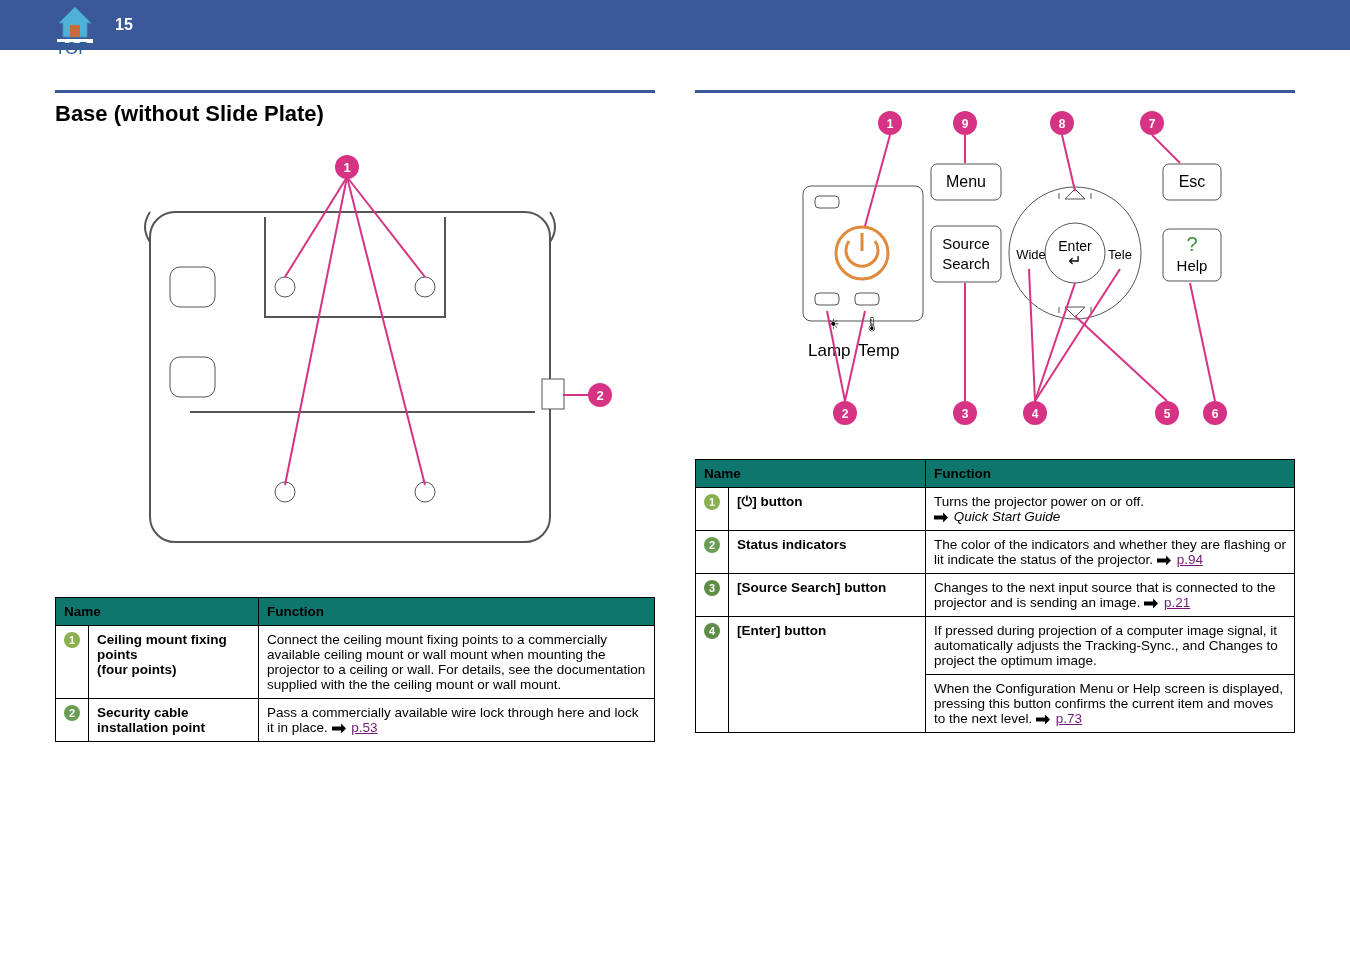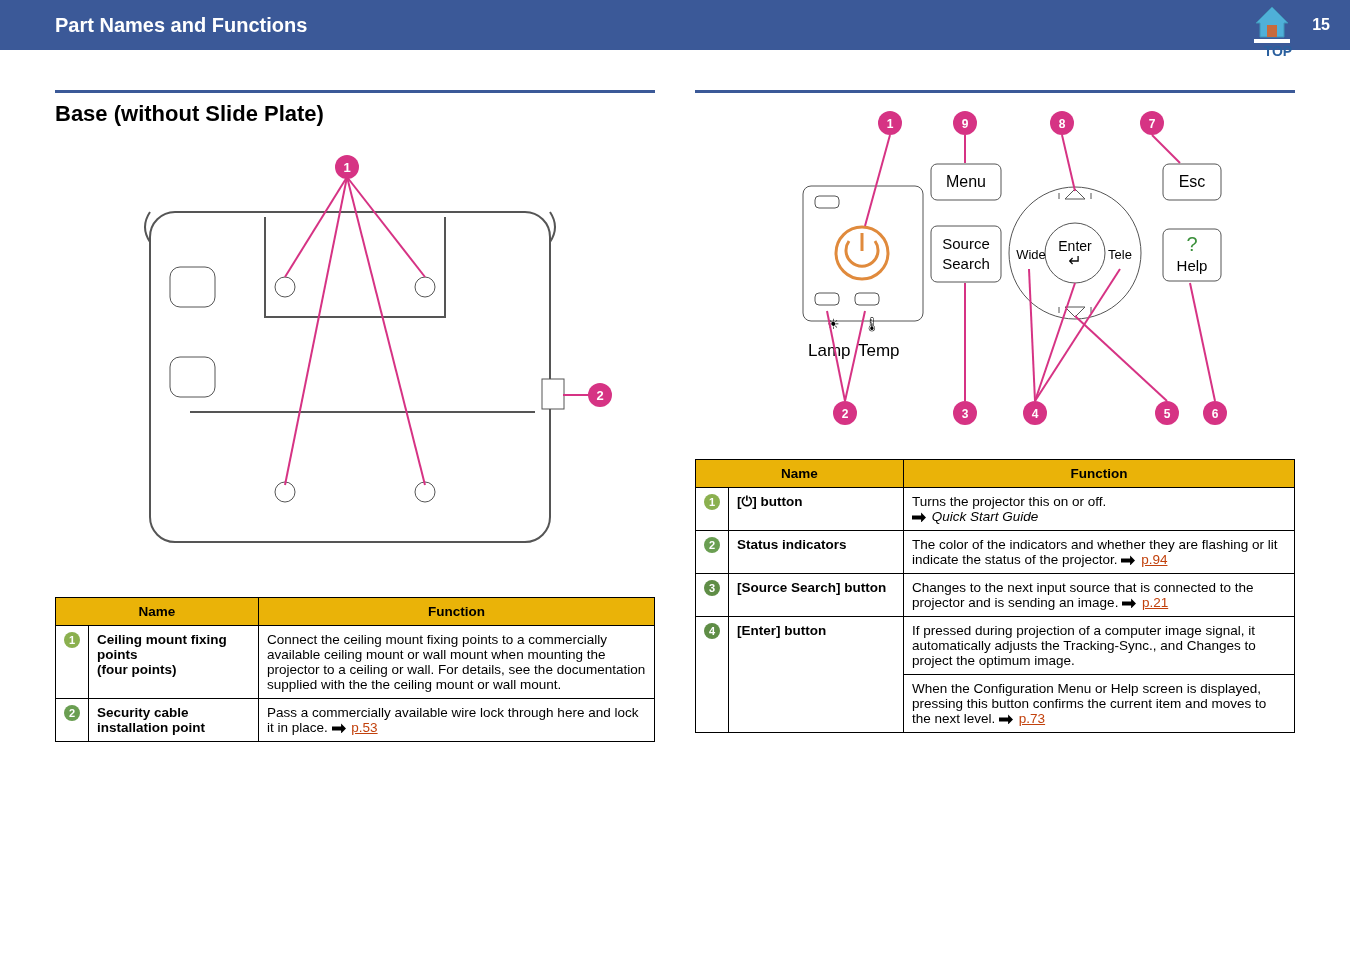--- a/index.html
+++ b/index.html
@@ -74,22 +74,21 @@
     width: 100%;
     font-size: 13.5px;
   }
   table.spec th, table.spec td {
     border: 1px solid #000;
     padding: 6px 8px;
     text-align: left;
     vertical-align: top;
   }
   table.spec th {
-    background: #eab308;
-    text-align: center;
+    background: #0f766e;
     font-weight: bold;
   }
   .num-cell {
     width: 24px;
     text-align: center;
     padding: 6px 2px;
   }
   .num-badge {
     display: inline-block;
     width: 16px;
@@ -101,49 +100,48 @@
     text-align: center;
     font-weight: bold;
     background: #5f8d46;
   }
   .num-badge.c1 { background: #8bb04f; }
   .num-badge.c2 { background: #6a9e52; }
   .num-badge.c3 { background: #5f8d46; }
   .num-badge.c4 { background: #5f8d46; }
   .name-col { width: 170px; margin-left: 40px; }
   .link-ref {
-    color: #c2410c;
+    color: #701a75;
     text-decoration: underline;
     text-align: right;
   }
   .ref-icon {
     display:inline-block;
     width:14px; height:10px;
     background:#000;
     clip-path: polygon(0 50%, 35% 0, 35% 30%, 100% 30%, 100% 70%, 35% 70%, 35% 100%);
     transform: scaleX(-1);
     vertical-align: middle;
     margin-right:2px;
   }
   .italic { font-style: italic; margin-top: 46px; }
-  .cp-name-col { width:175px; }
+  .cp-name-col { width:197px; }
 </style>
 </head>
 <body>
 
 <div class="header">
-  <div class="header-title">Part Names and Functions</div>
   <div class="page-right">
     <div class="top-icon">
       <svg viewBox="0 0 40 40" width="40" height="40">
         <rect x="2" y="34" width="36" height="4" fill="#fff"></rect>
         <polygon points="20,2 36,18 32,18 32,32 8,32 8,18 4,18" fill="#4fb0d8" stroke="#3f94b7"></polygon>
         <rect x="15" y="20" width="10" height="12" fill="#c76a3c"></rect>
       </svg>
-      <div style="position:absolute;bottom:-14px;width:40px;text-align:right;font-size:14px;font-weight:bold;color:#2a5f9e;">TOP</div>
+      <div style="position:absolute;bottom:-14px;width:40px;text-align:left;font-size:17px;font-weight:normal;color:#2a5f9e;">TOP</div>
     </div>
     <div class="page-num">15</div>
   </div>
 </div>
 
 <div class="content">
 
   <div class="col">
     <div class="hr-top"></div>
     <div class="section-title">Base (without Slide Plate)</div>
@@ -280,21 +278,21 @@
     <table class="spec">
       <tbody>
           <tr>
         <th colspan="2">Name</th>
         <th>Function</th>
       </tr>
       <tr>
         <td class="num-cell"><span class="num-badge c1">1</span></td>
         <td class="cp-name-col"><b>[<span style="font-family:Arial;">⏻</span>] button</b></td>
         <td>
-          <span>Turns the projector this on or off.</span><br>
+          <span>Turns the projector power on or off.</span><br>
           <span class="ref-icon"></span> <span class="italic">Quick Start Guide</span>
         </td>
       </tr>
       <tr>
         <td class="num-cell"><span class="num-badge c2">2</span></td>
         <td class="cp-name-col"><b>Status indicators</b></td>
         <td><span>The color of the indicators and whether they are flashing or lit indicate the status of the projector. </span><span class="ref-icon"></span> <a href="#" class="link-ref">p.94</a></td>
       </tr>
       <tr>
         <td class="num-cell"><span class="num-badge c3">3</span></td>

